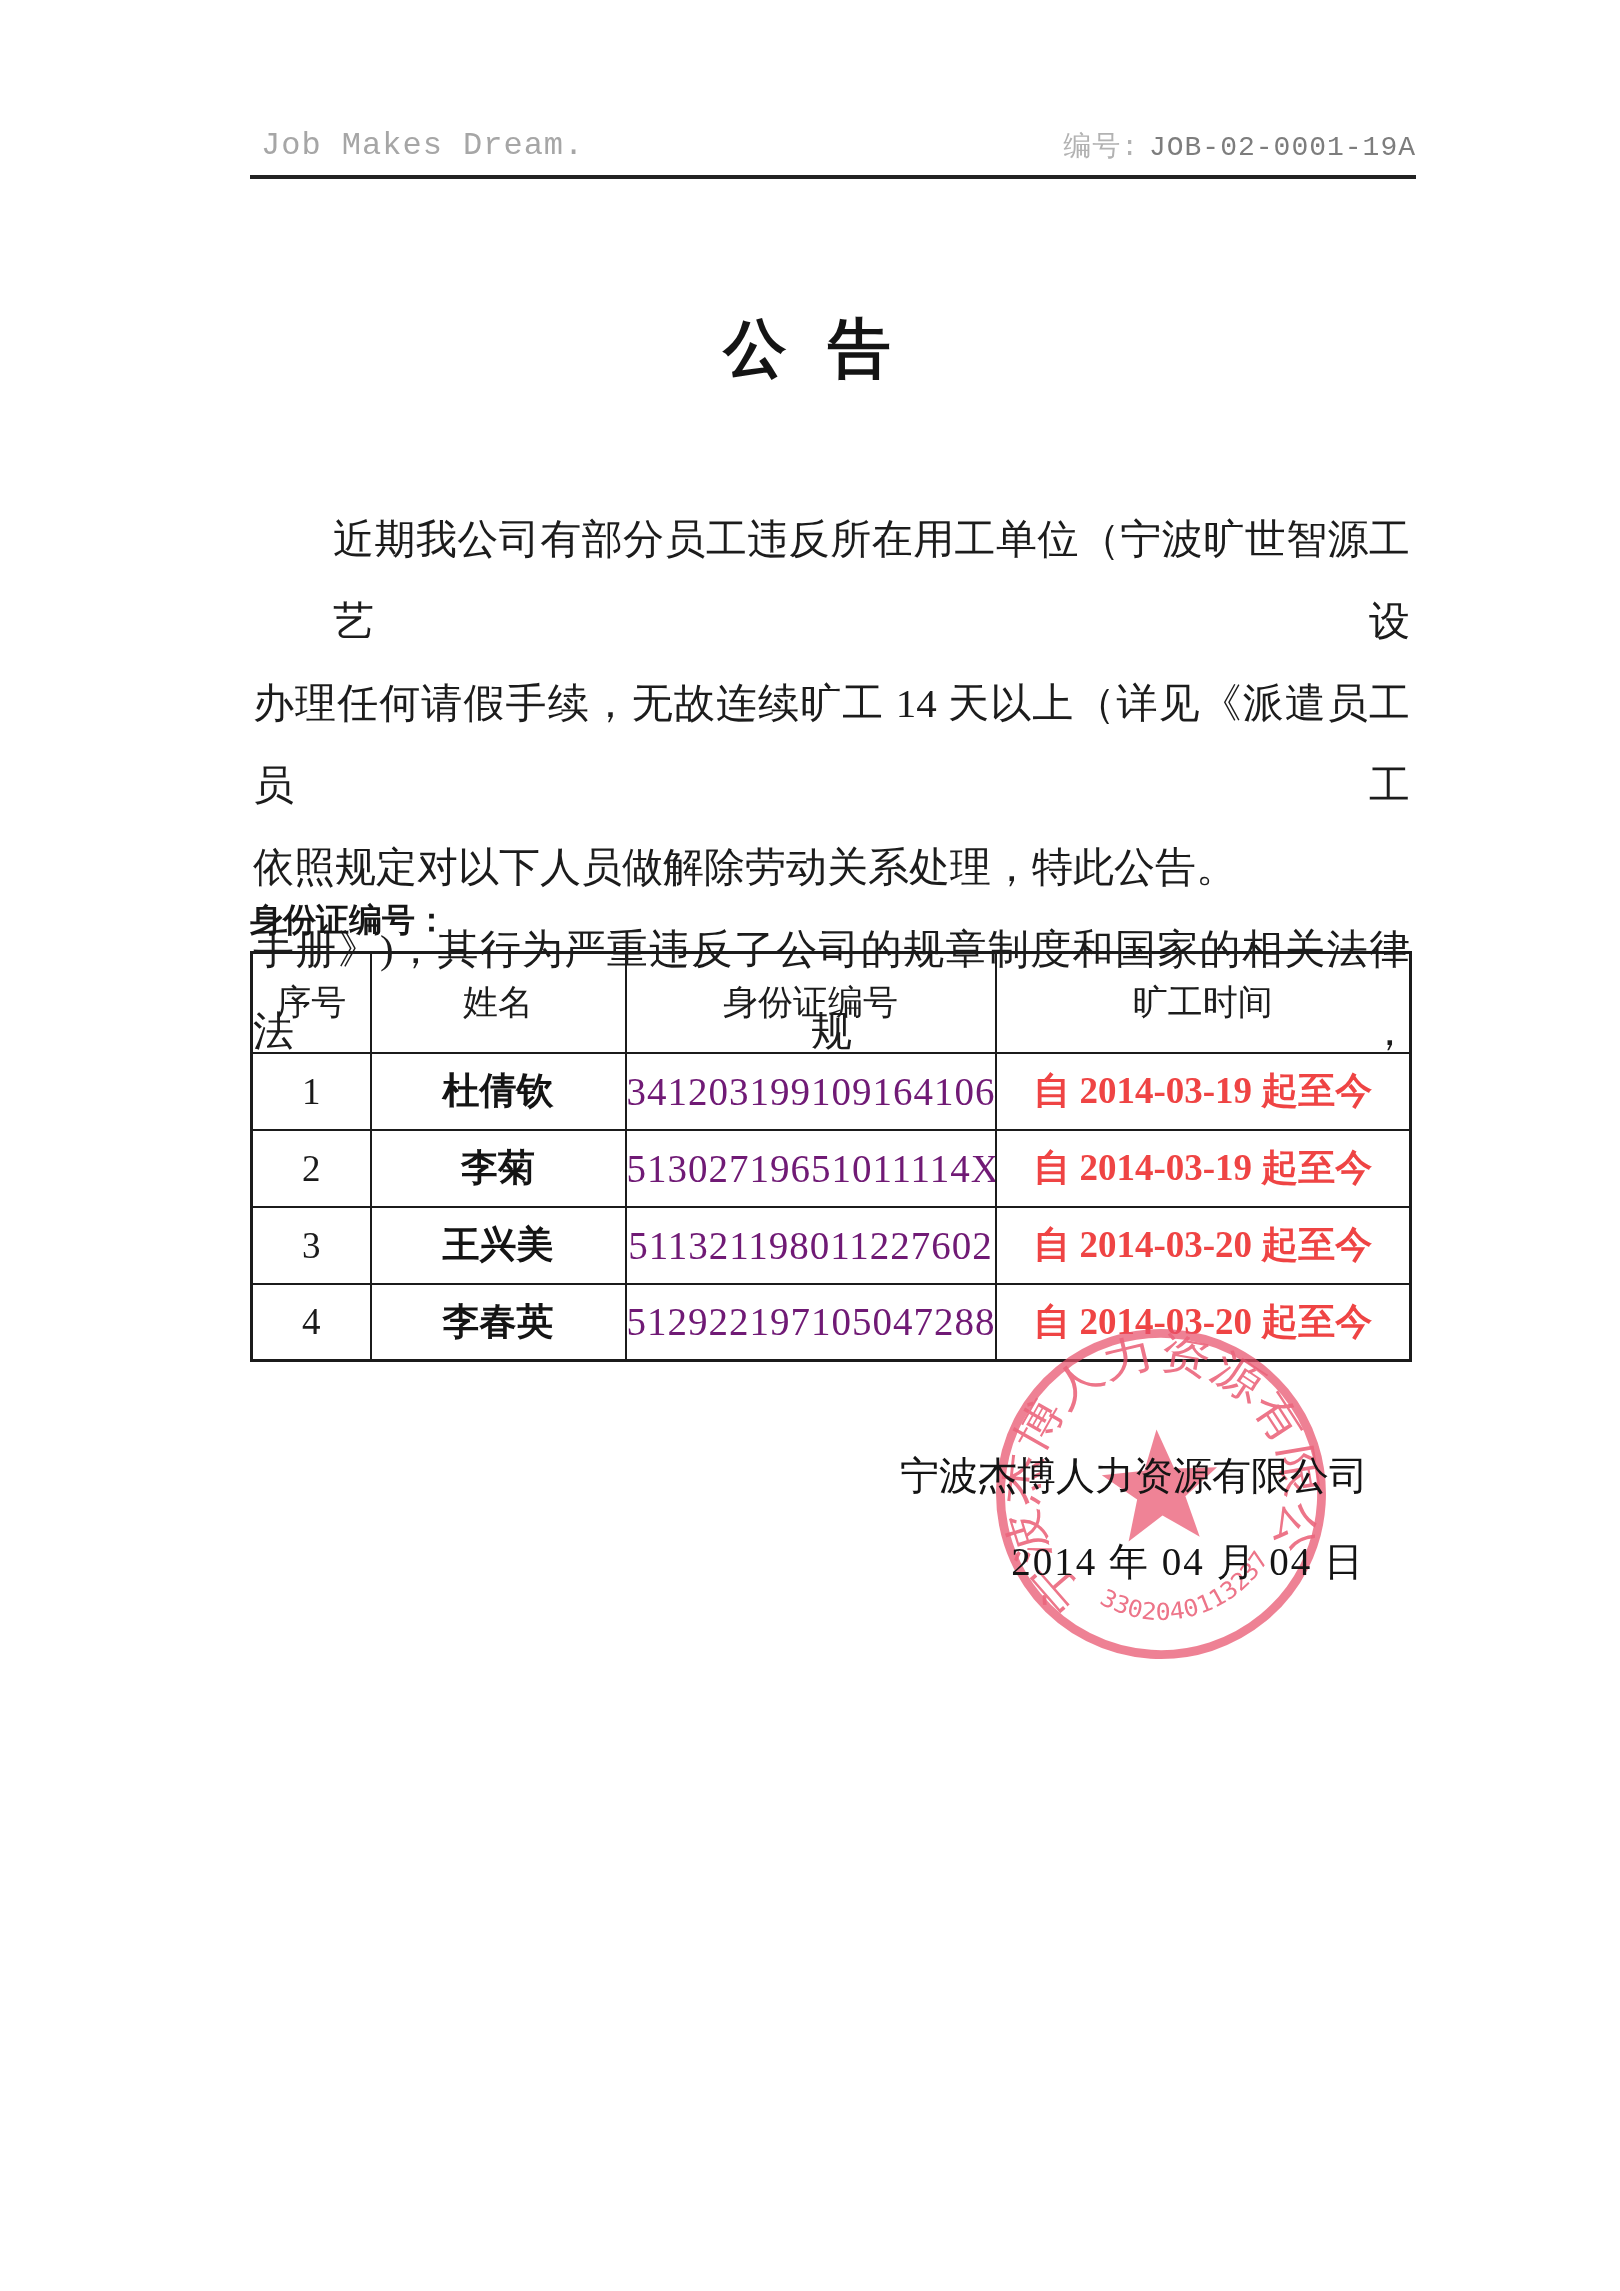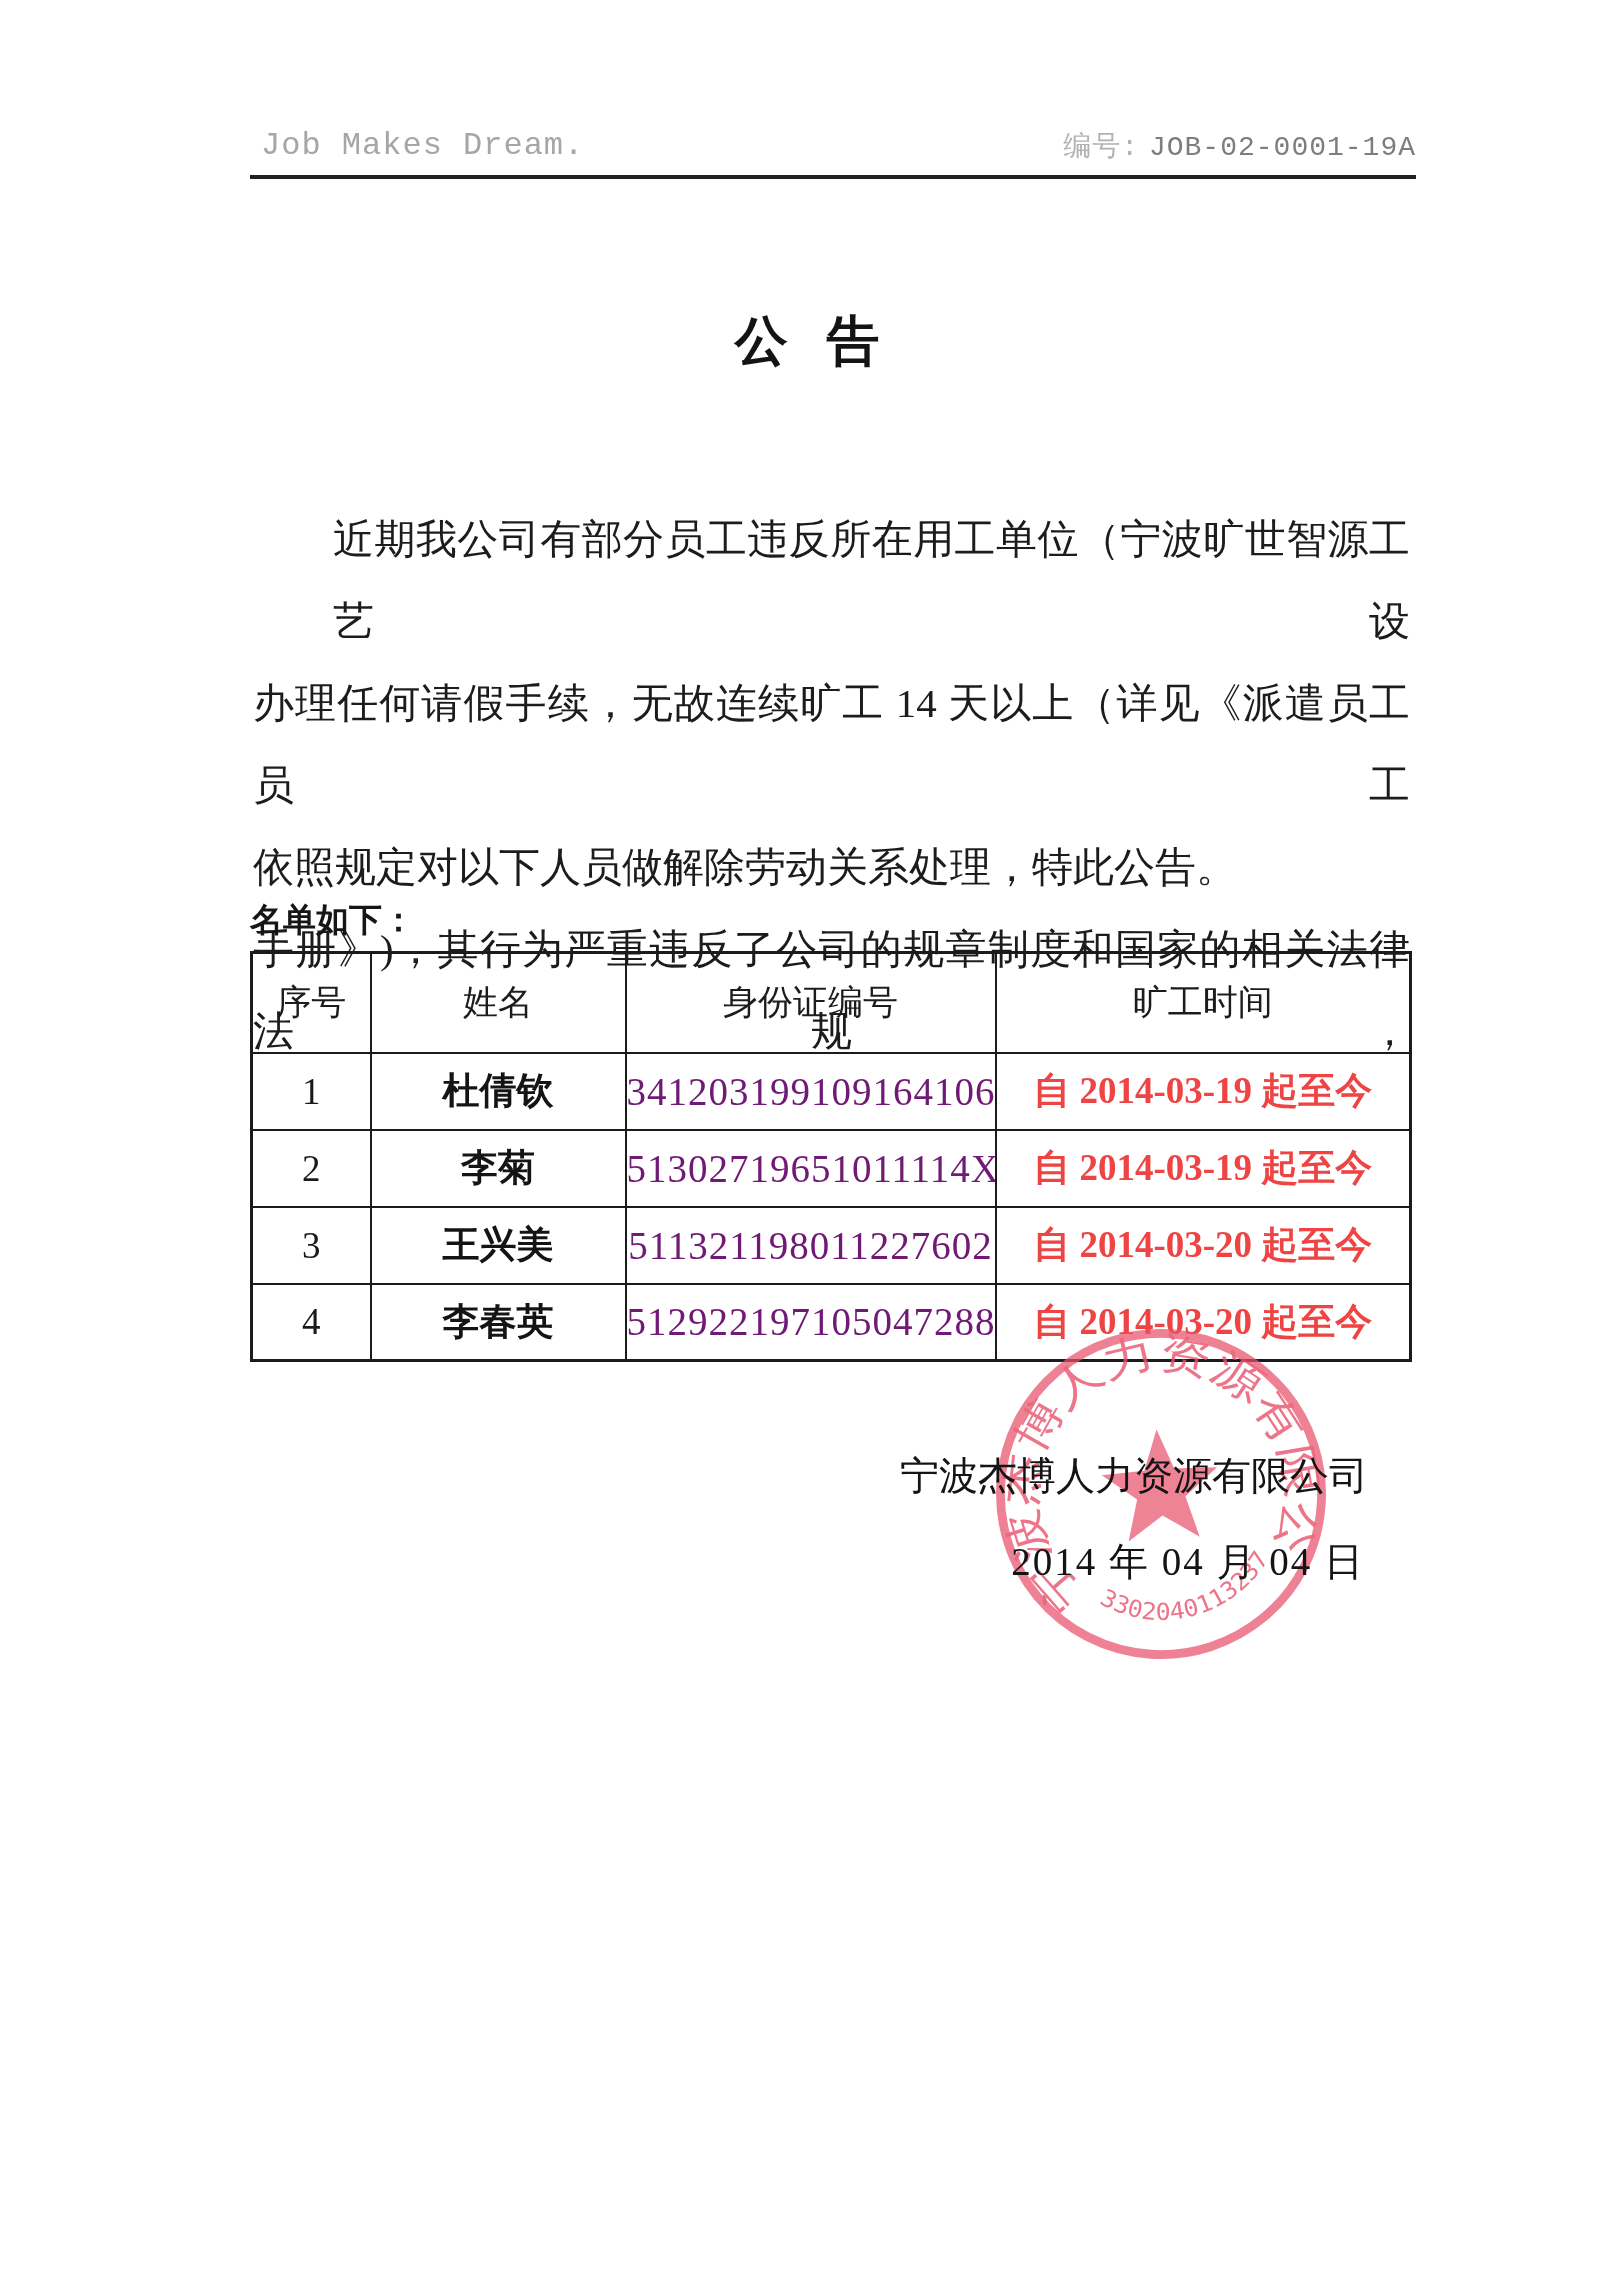--- a/index.html
+++ b/index.html
@@ -26,21 +26,21 @@
   }
   .hdr-right .code{color:#7d7d7d;margin-left:9.8px;text-align:center;}
   .hdr-rule{
     position:absolute;left:250px;top:175px;width:1166px;height:3.9px;
     background:#222222;
   }
   
   .title{
     position:absolute;left:0;top:306px;width:1620px;margin:0;
     text-align:center;
-    font-size:53px;font-weight:bold;
+    font-size:63px;font-weight:bold;
     letter-spacing:5.9px;word-spacing:13.7px;
     color:#141414;
   }
   
   .body-par{
     position:absolute;left:253px;top:498px;width:1157px;
     font-size:41px;line-height:82px;color:#1c1c1c;
   }
   .bl{white-space:nowrap;}
   .bl.fill{
@@ -111,21 +111,21 @@
 
   <h1 class="title">公 告</h1>
 
   <div class="body-par">
     <div class="bl indent fill">近期我公司有部分员工违反所在用工单位（宁波旷世智源工艺设</div>
     <div class="bl fill">办理任何请假手续，无故连续旷工 14 天以上（详见《派遣员工员工</div>
     <div class="bl">依照规定对以下人员做解除劳动关系处理，特此公告。</div>
     <div class="bl fill">手册》)，其行为严重违反了公司的规章制度和国家的相关法律法规，</div>
   </div>
 
-  <div class="list-label">名单如下：</div>
+  <div class="list-label">身份证编号：</div>
 
   <div class="tbl-wrap">
     <table class="roster">
       <colgroup>
         <col class="col-no">
           <col class="col-name">
           <col class="col-id">
           <col class="col-time">
       </colgroup>
       <thead>

